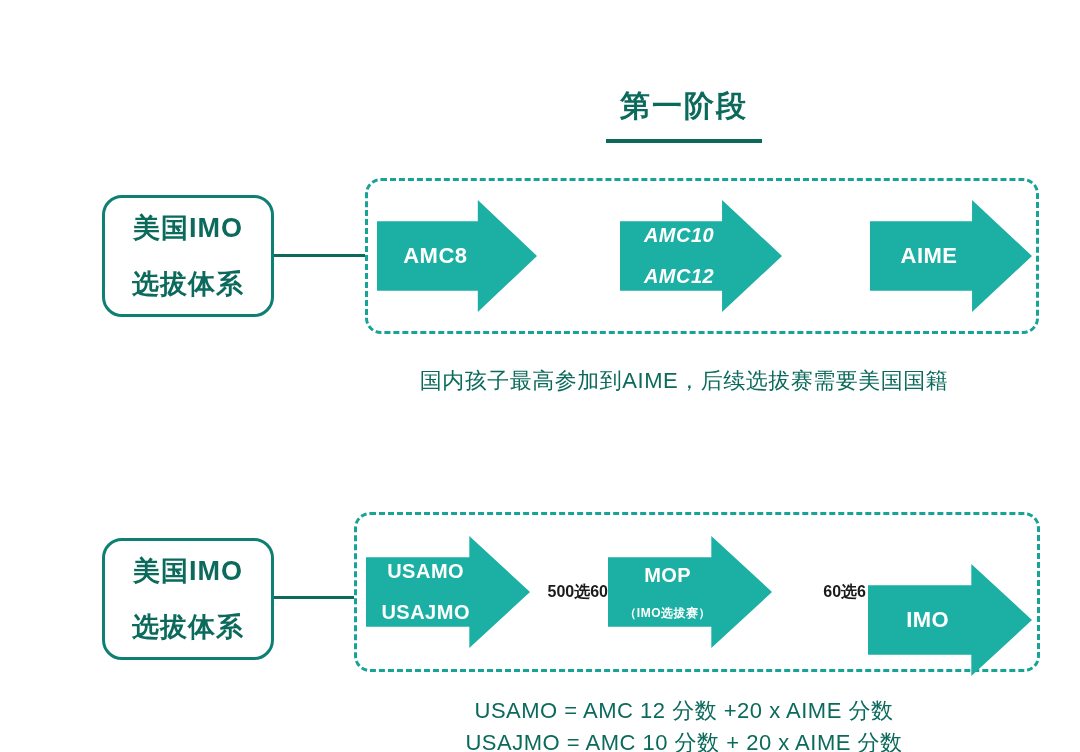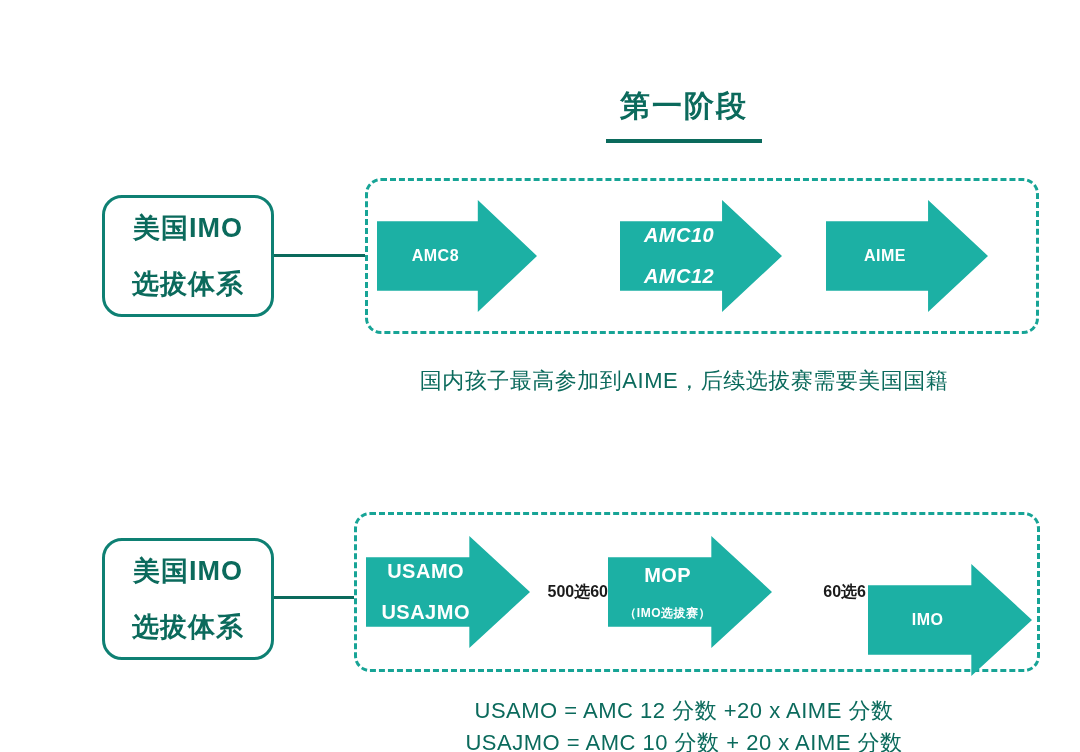--- a/index.html
+++ b/index.html
@@ -56,21 +56,21 @@
   .arrow{
     position:absolute;height:112px;background:var(--teal);
     clip-path:polygon(0% 19%, 63% 19%, 63% 0%, 100% 50%, 63% 100%, 63% 81%, 0% 81%);
   }
   .arrow-label{
     position:absolute;left:0;top:0;bottom:0;width:63%;
     display:flex;flex-direction:column;align-items:center;justify-content:center;
     text-align:center;
   }
   .arrow-label span{
-    color:#ffffff;font-weight:700;font-size:16px;line-height:26px;
+    color:#ffffff;font-weight:700;font-size:22px;line-height:26px;
     letter-spacing:0.5px;
   }
   .arrow-label span.two-line{font-size:20px;line-height:25px;}
   .arrow-label span.sub{font-size:12px;line-height:18px;font-weight:700;}
 
   
   .gap-label{
     position:absolute;text-align:right;
     font-size:16px;font-weight:700;color:var(--labeldark);
   }
@@ -106,21 +106,21 @@
     </div>
   </div>
 
   <div class="arrow" style="left:588px;top:168px;width:162px;font-style:italic;">
     <div class="arrow-label">
       <span class="two-line">AMC10</span>
       <span class="two-line">AMC12</span>
     </div>
   </div>
 
-  <div class="arrow" style="left:794px;top:168px;width:162px;">
+  <div class="arrow" style="left:838px;top:168px;width:162px;">
     <div class="arrow-label">
       <span>AIME</span>
     </div>
   </div>
 
   <div class="caption" style="top:338px;">国内孩子最高参加到AIME，后续选拔赛需要美国国籍</div>
 
 
   <div class="source-box" style="top:506px;">
     <div>美国IMO</div>

